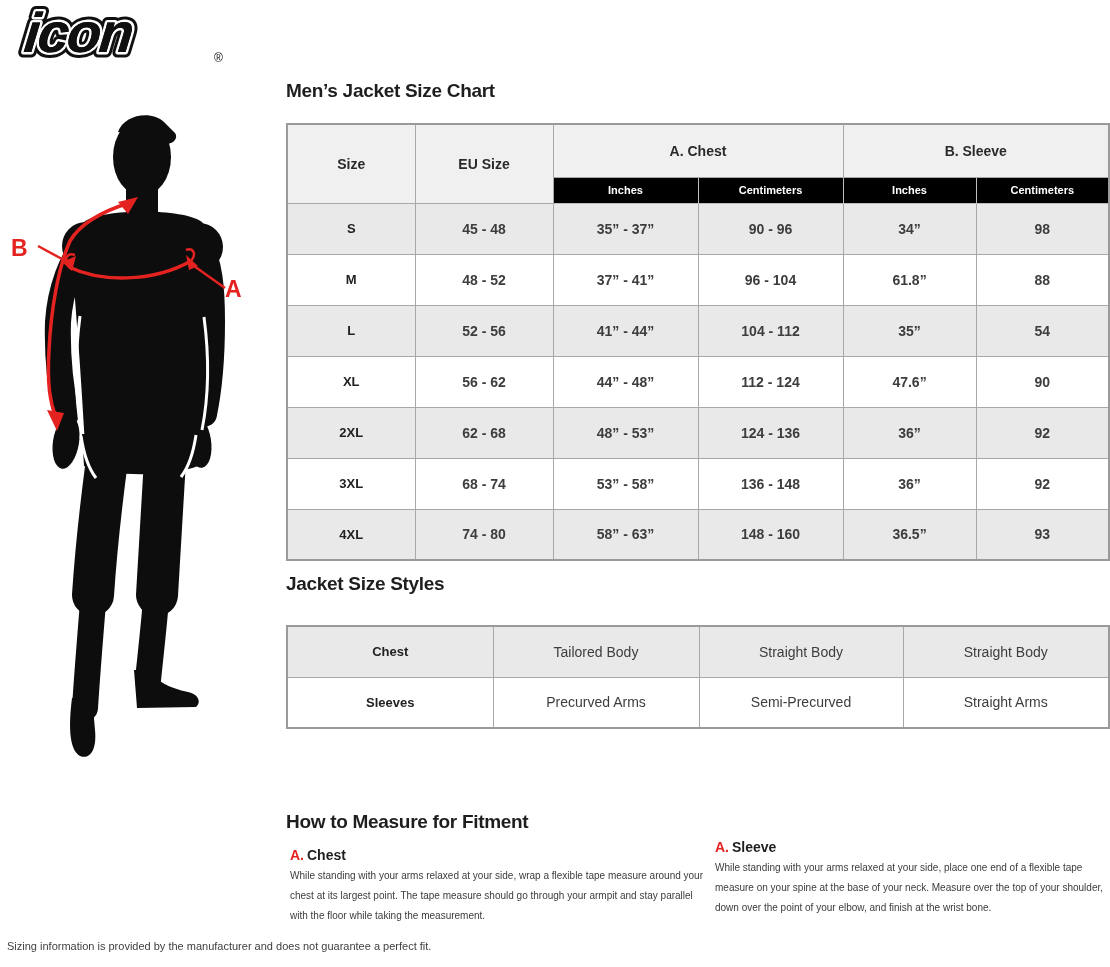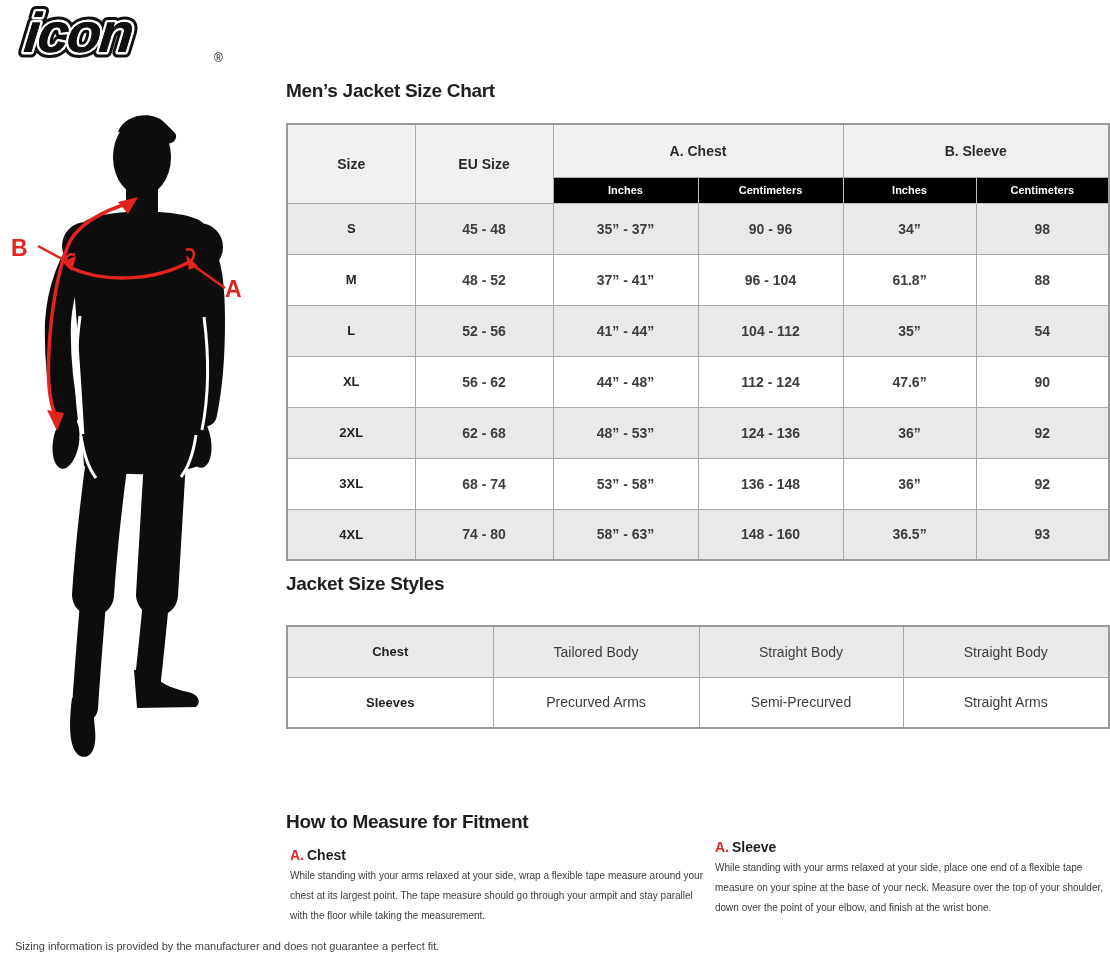--- a/index.html
+++ b/index.html
@@ -34,21 +34,21 @@
   #styles-table td.fitcol { font-size: 13px; font-weight: bold; color: #222; }
 
   
   .measure-col { position: absolute; }
   .measure-head { font-size: 14px; font-weight: bold; color: #1e1e1e; margin-bottom: 3px; }
   .measure-head .red { color: #e42320; margin-right: 3px; }
   .measure-text { font-size: 10px; line-height: 20px; color: #3c3c3c; }
 
   
   #footer { position: absolute; left: 7px; top: 939px; font-size: 11px; line-height: 14px;
-            color: #3f3f3f; margin-left: 8px; }
+            color: #3f3f3f; }
 </style>
 </head>
 <body>
 
 <div id="app">
 
   <svg id="logo" width="230" height="66" viewBox="0 0 230 66">
     <g font-family="Liberation Sans, sans-serif" font-style="italic" font-weight="bold" transform="skewX(-6) translate(14,0)">
       <text x="8" y="50" font-size="56" letter-spacing="-2" fill="#101010" stroke="#101010" stroke-width="11" paint-order="stroke" stroke-linejoin="round">icon</text>
       <text x="8" y="50" font-size="56" letter-spacing="-2" fill="#101010" stroke="#ffffff" stroke-width="5" paint-order="stroke" stroke-linejoin="round">icon</text>

